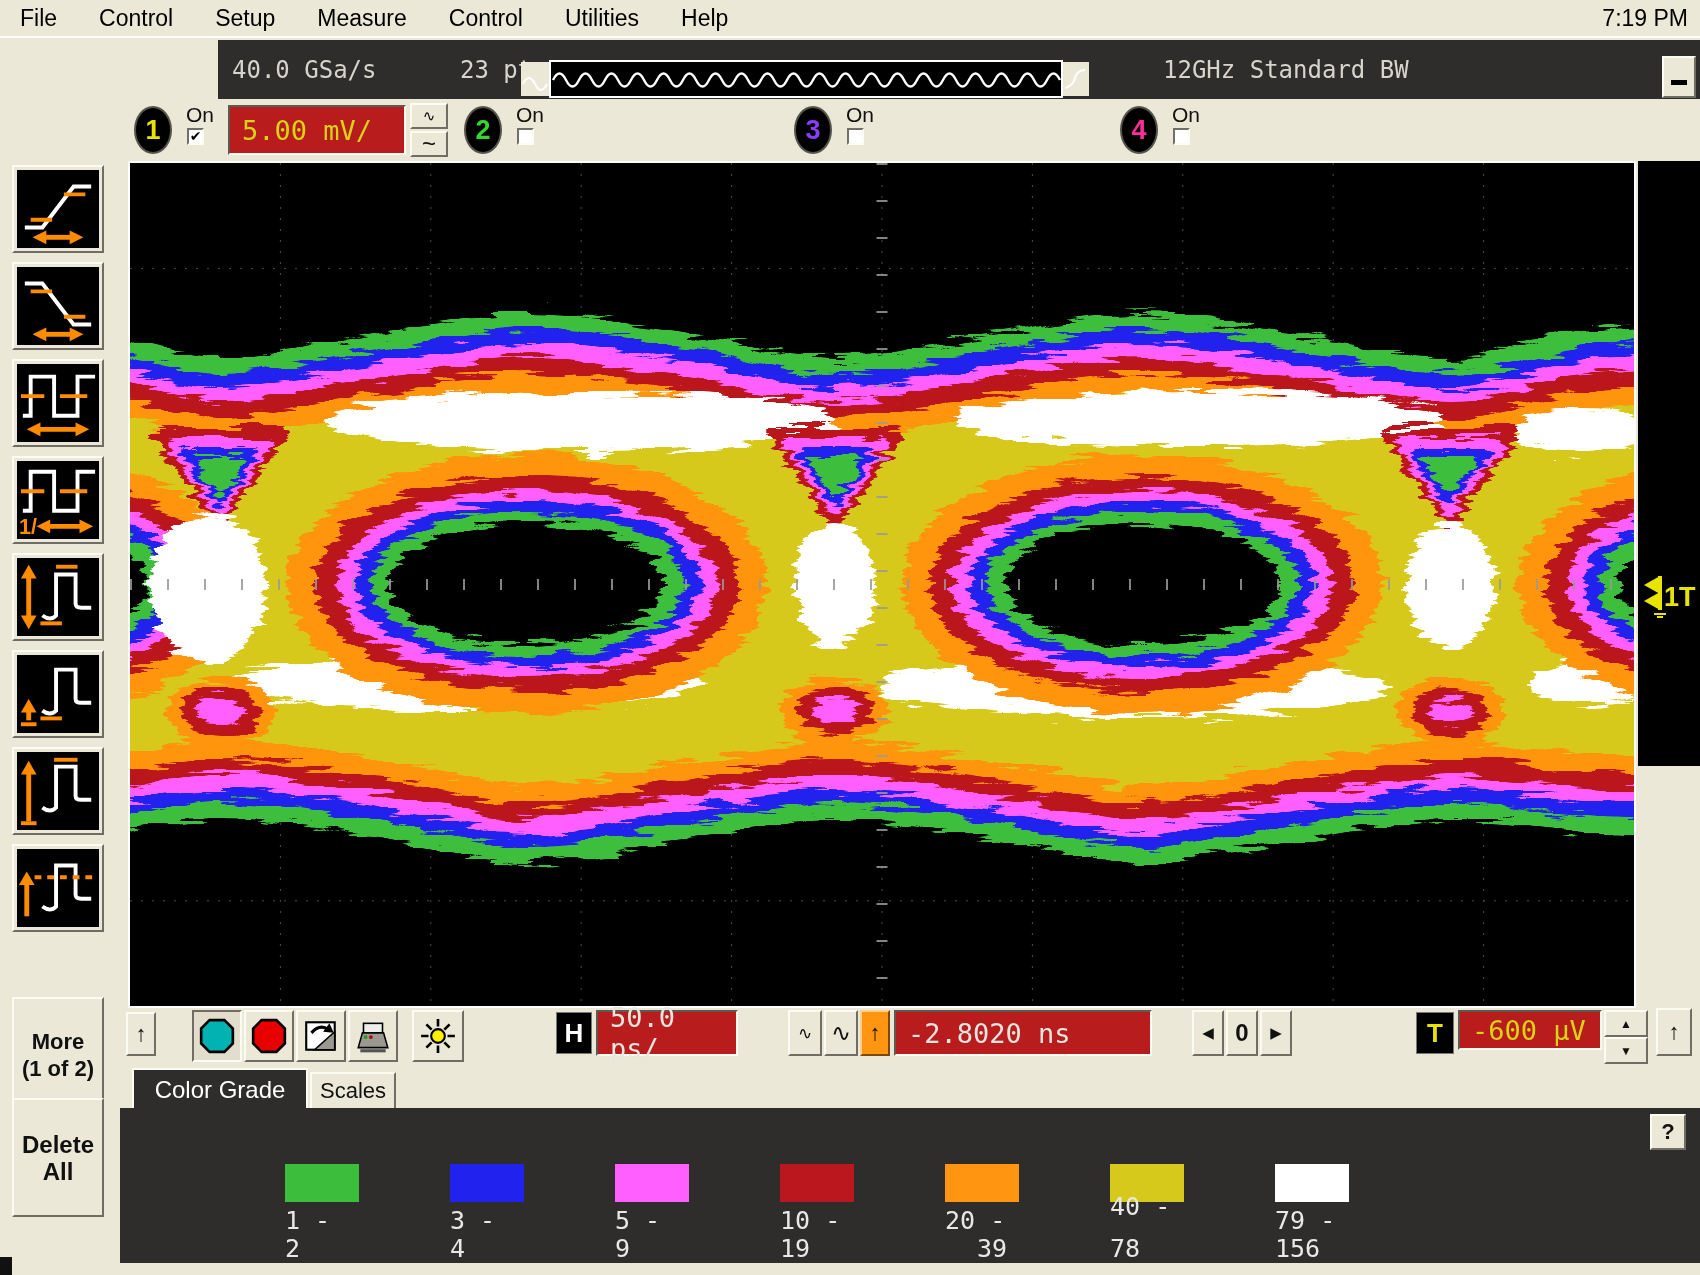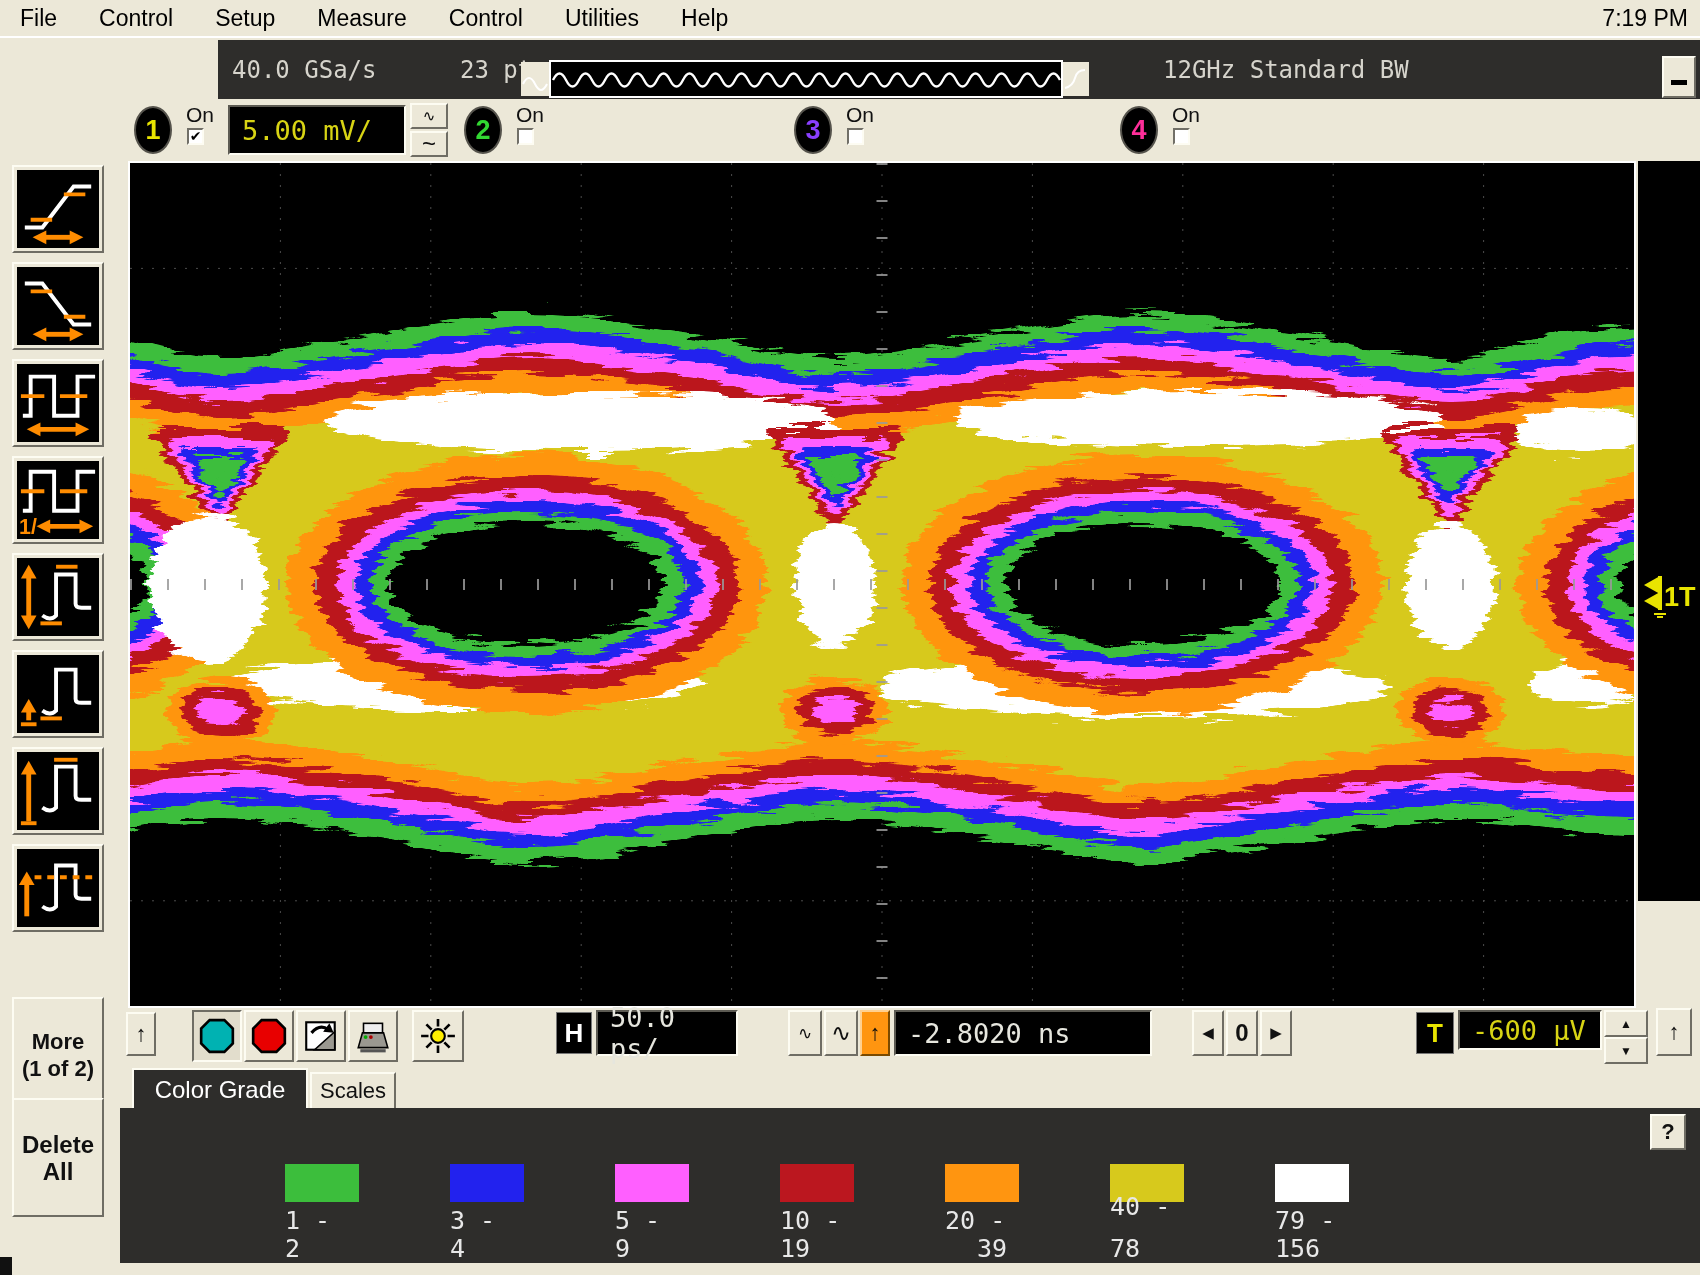--- a/index.html
+++ b/index.html
@@ -2,21 +2,21 @@
 <html><head>
 <meta charset="utf-8">
 <style>
   html,body{margin:0;padding:0;background:#555;}
   .screen{position:relative;width:1700px;height:1275px;background:#ece8d8;
     font-family:"Liberation Sans",sans-serif;overflow:hidden;}
   .abs{position:absolute;box-sizing:border-box;}
   .mono{font-family:"DejaVu Sans Mono",monospace;}
   .raised{background:#ece8d8;border:2px solid;border-color:#fdfcf2 #6f6d64 #6f6d64 #fdfcf2;}
   .pressed{background:#e2ddcc;border:2px solid;border-color:#6f6d64 #fdfcf2 #fdfcf2 #6f6d64;}
-  .sunken-field{background:#000000;border:2px solid;border-color:#5c5a52 #fdfcf2 #fdfcf2 #5c5a52;
+  .sunken-field{background:#b91c1c;border:2px solid;border-color:#5c5a52 #fdfcf2 #fdfcf2 #5c5a52;
     color:#e6e6de;font-family:"DejaVu Sans Mono",monospace;font-size:27px;
     display:flex;align-items:center;padding-left:12px;}
   .menubar{left:0;top:0;width:1700px;height:38px;display:flex;align-items:center;gap:42px;
     padding-left:20px;font-size:23px;color:#000;border-bottom:2px solid #fff;}
   .menu-item{cursor:default;}
   .clock{position:absolute;right:12px;top:5px;font-size:23px;}
   .dark{background:#2e2d2b;}
   .statusbar{left:218px;top:40px;width:1482px;height:59px;color:#d6d4cc;}
   .statustxt{position:absolute;top:16px;font-size:24px;color:#d6d4cc;}
   .ch-oval{width:38px;height:48px;background:#000;border-radius:50%;border:2px solid #55534c;
@@ -24,21 +24,21 @@
   .onlbl{font-size:21px;color:#111;}
   .cb{width:17px;height:17px;background:#fff;border:2px solid;border-color:#716f67 #fdfcf2 #fdfcf2 #716f67;
     font-size:14px;line-height:13px;text-align:center;color:#000;}
   .cb .chk{display:none;}
   .cb[data-checked="true"] .chk{display:block;}
   .sb{left:12px;width:92px;height:88px;padding:3px;}
   .sb-inner{width:100%;height:100%;background:#000;}
   .sb-txt{left:12px;width:92px;display:flex;flex-direction:column;align-items:center;
     justify-content:center;font-size:22px;font-weight:bold;color:#111;line-height:27px;}
   .wf-frame{left:128px;top:161px;width:1508px;height:847px;background:#000;border:2px solid #fff;}
-  .right-margin{left:1638px;top:161px;width:62px;height:740px;background:#000;padding-left:36px;}
+  .right-margin{left:1638px;top:161px;width:62px;height:605px;background:#000;padding-left:36px;}
   .tool-btn{width:50px;height:52px;display:flex;align-items:center;justify-content:center;}
   .glyph-btn{display:flex;align-items:center;justify-content:center;font-size:20px;color:#111;}
   .badge{background:#000;border:1px solid #777;display:flex;align-items:center;justify-content:center;
     font-weight:bold;font-size:26px;}
   .tab-active{background:#2e2d2b;color:#fff;border:2px solid #fdfcf2;border-bottom:none;
     display:flex;align-items:center;justify-content:center;font-size:24px;}
   .tab-idle{display:flex;align-items:center;justify-content:center;font-size:22px;color:#111;}
   .legend-panel{left:120px;top:1108px;width:1580px;height:155px;}
   .sw{width:74px;height:38px;}
   .leg-txt{font-size:25px;color:#e8e8e8;}

